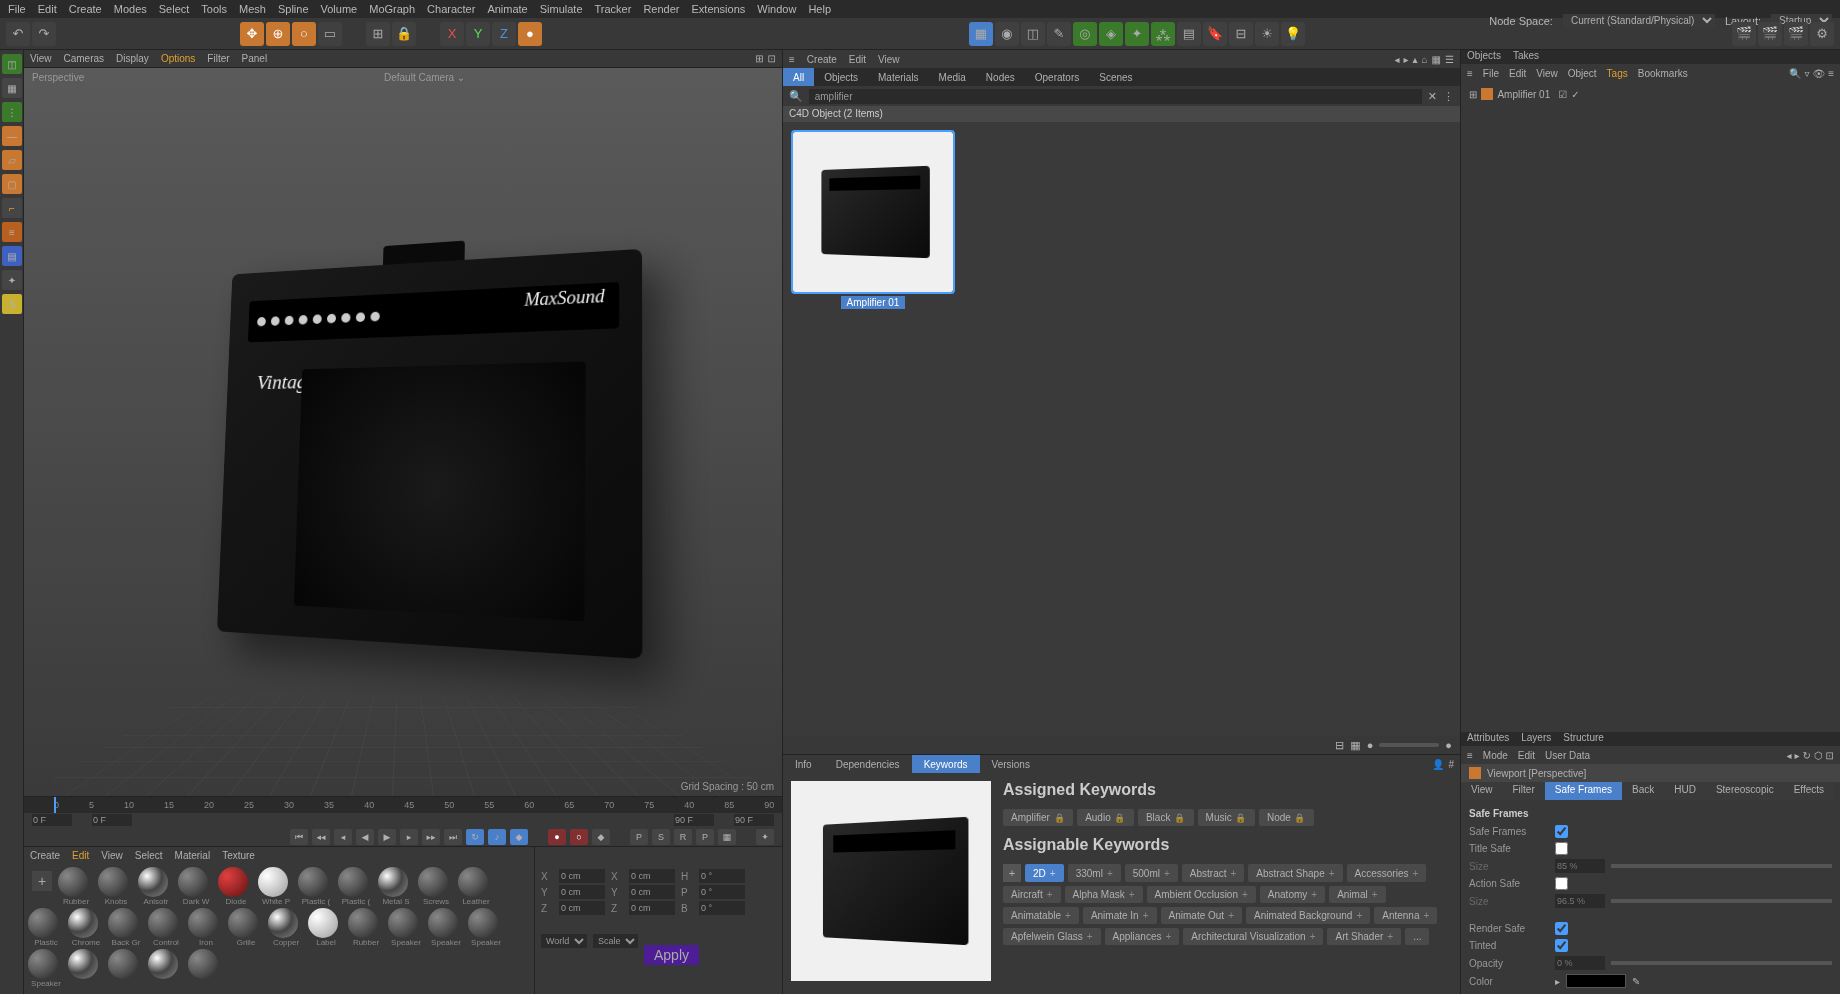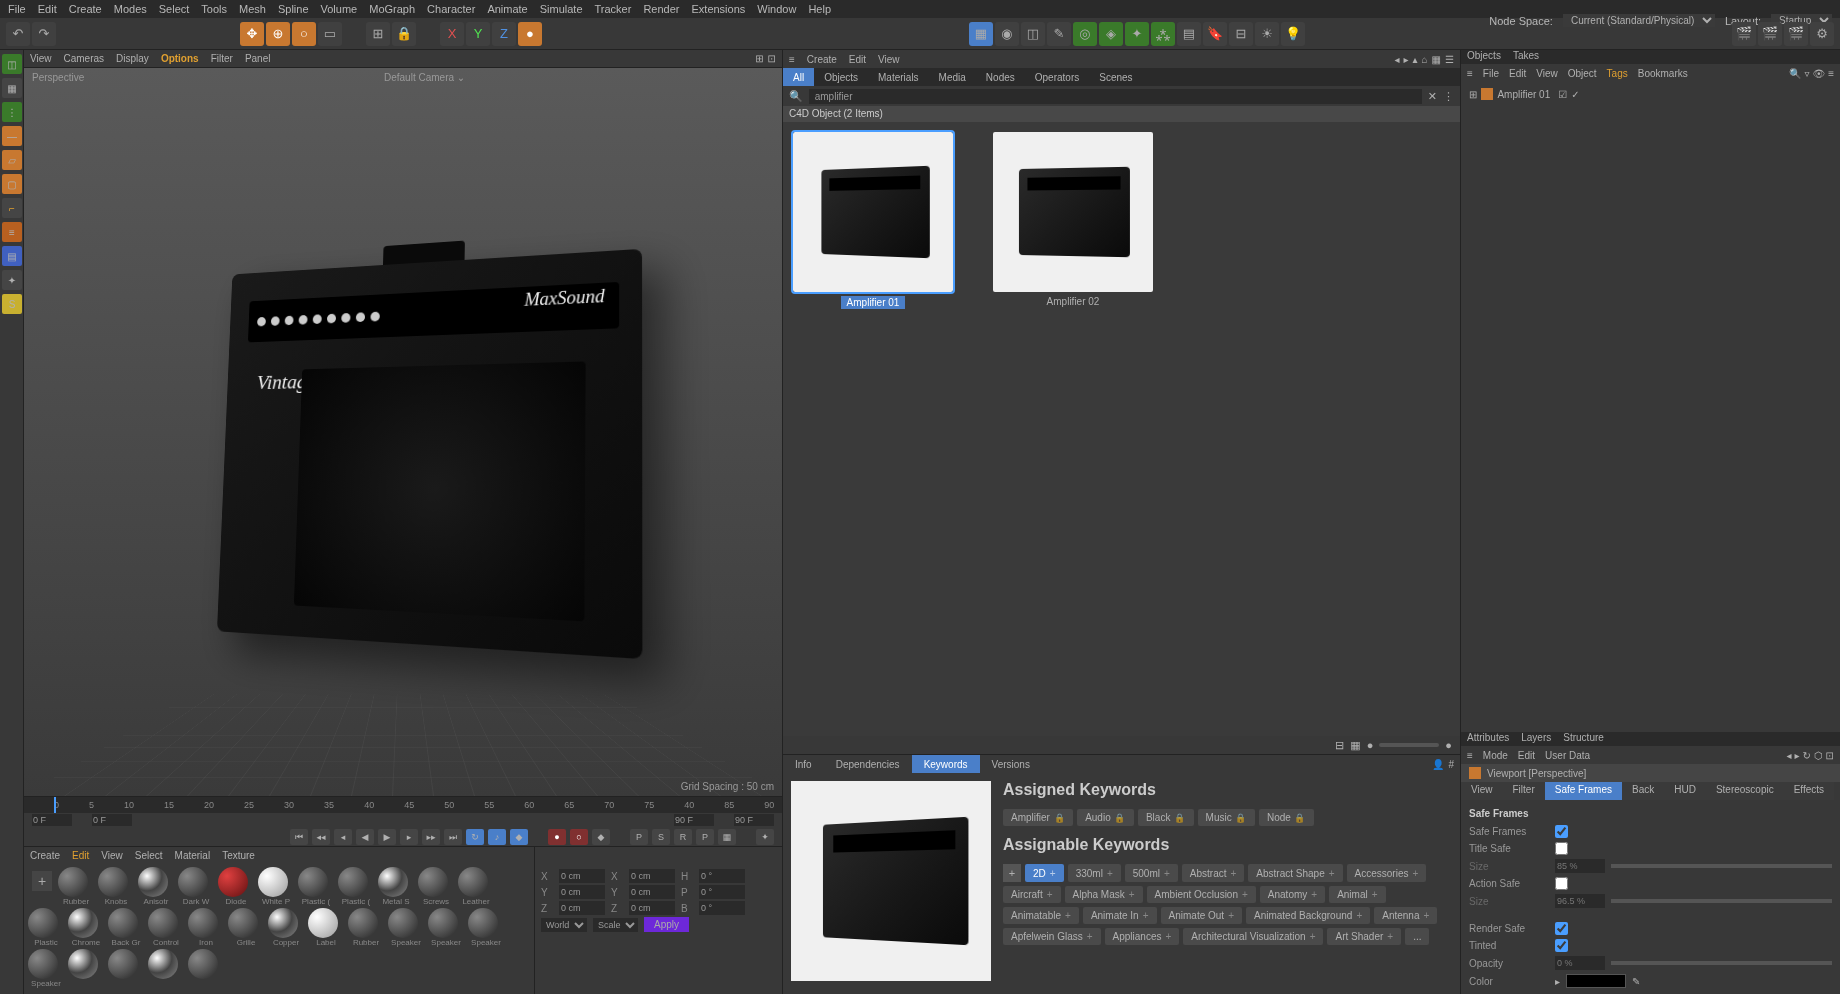--- a/index.html
+++ b/index.html
@@ -26,21 +26,21 @@
 .left-sidebar { width: 24px; background: #383838; display: flex; flex-direction: column; gap: 4px; padding: 4px 2px; border-right: 1px solid #222; }
 .side-btn { width: 20px; height: 20px; background: #454545; border-radius: 2px; cursor: pointer; display:flex; align-items:center; justify-content:center; font-size:10px; }
 .side-btn.g { background: #3a7a2a; }
 .side-btn.o { background: #c87830; }
 .side-btn.y { background: #c8b030; }
 
 
 .viewport-col { width: 758px; display: flex; flex-direction: column; }
 .vp-menu { height: 18px; background: #383838; display: flex; align-items: center; padding: 0 6px; gap: 12px; font-size: 10px; border-bottom: 1px solid #222; }
 .vp-menu span { cursor: pointer; }
-.vp-menu .options { color: #e0a030; font-weight: bold; }
+.vp-menu .options { color: #e0a030; }
 .vp-menu .right-icons { margin-left: auto; display: flex; gap: 4px; }
 .viewport { flex: 1; background: linear-gradient(180deg, #5a5a5a 0%, #3a3a3a 100%); position: relative; overflow: hidden; }
 .vp-label { position: absolute; top: 4px; left: 8px; font-size: 10px; color: #999; }
 .vp-cam { position: absolute; top: 4px; left: 360px; font-size: 10px; color: #999; }
 .vp-grid { position: absolute; bottom: 4px; right: 8px; font-size: 10px; color: #999; }
 .amp-render { position: absolute; left: 180px; top: 190px; width: 430px; height: 450px; }
 .amp-body { width: 100%; height: 85%; background: linear-gradient(135deg, #1a1a1a, #0a0a0a); border-radius: 8px; position: relative; transform: perspective(800px) rotateY(-15deg) rotateX(5deg); box-shadow: 20px 20px 40px rgba(0,0,0,0.5); }
 .amp-top { position: absolute; top: -20px; left: 40%; width: 20%; height: 20px; background: #0a0a0a; border-radius: 4px 4px 0 0; }
 .amp-panel { position: absolute; top: 8%; left: 5%; right: 5%; height: 12%; background: #000; border-radius: 4px; display: flex; align-items: center; gap: 6px; padding: 0 10px; }
 .amp-knob { width: 10px; height: 10px; border-radius: 50%; background: #ccc; }
@@ -72,21 +72,21 @@
 .mat-ball.white { background: radial-gradient(circle at 30% 30%, #fff, #999); }
 .mat-ball.chrome { background: radial-gradient(circle at 30% 30%, #fff, #444, #888); }
 .mat-label { font-size: 8px; color: #888; white-space: nowrap; overflow: hidden; text-overflow: ellipsis; width: 36px; text-align: center; }
 .mat-plus { width: 20px; height: 20px; background: #454545; color: #aaa; display: flex; align-items: center; justify-content: center; font-size: 14px; cursor: pointer; margin: 4px; }
 
 
 .coord-panel { flex: 1; background: #383838; border-left: 1px solid #222; padding: 6px; display: flex; flex-direction: column; gap: 2px; font-size: 10px; }
 .coord-row { display: flex; gap: 6px; align-items: center; }
 .coord-row label { width: 12px; color: #888; }
 .coord-row input { background: #2a2a2a; border: none; color: #999; width: 46px; font-size: 9px; padding: 2px; }
-.coord-row button { background: #6d28d9; border: none; color: #aaa; padding: 2px 10px; font-size: 10px; cursor: pointer; }
+.coord-row button { background: #4c1d95; border: none; color: #aaa; padding: 2px 10px; font-size: 14px; cursor: pointer; margin-top: 28px; }
 .coord-row select { background: #2a2a2a; border: none; color: #999; font-size: 9px; padding: 1px; }
 
 
 .asset-col { width: 678px; display: flex; flex-direction: column; border-left: 1px solid #222; }
 .asset-menu { height: 18px; background: #383838; display: flex; align-items: center; padding: 0 6px; gap: 12px; font-size: 10px; }
 .asset-menu .right-nav { margin-left: auto; display:flex; gap:4px; }
 .asset-tabs { height: 18px; background: #2a2a2a; display: flex; align-items: stretch; font-size: 10px; }
 .asset-tab { padding: 2px 10px; cursor: pointer; display: flex; align-items: center; }
 .asset-tab.active { background: #4a7fc9; color: #fff; }
 .asset-search { height: 20px; background: #383838; display: flex; align-items: center; padding: 0 6px; gap: 6px; }
@@ -522,26 +522,20 @@
       <span>⋮</span>
     </div>
     <div class="asset-header-row">C4D Object (2 Items)</div>
     <div class="asset-grid">
       <div class="asset-item selected">
         <div class="asset-thumb">
             <div class="mini-amp"></div>
           </div>
         <div class="asset-name">Amplifier 01</div>
       </div>
-      <div class="asset-item">
-        <div class="asset-thumb">
-            <div class="mini-amp" style="transform:perspective(300px) rotateY(-8deg);"></div>
-          </div>
-        <div class="asset-name">Amplifier 02</div>
-      </div>
     </div>
     <div class="asset-slider-row">
       <span>⊟</span>
       <span>▦</span>
       <span>●</span>
       <div class="slider-fake"></div>
       <span>●</span>
     </div>
     <div class="info-panel">
       <div class="info-tabs">

